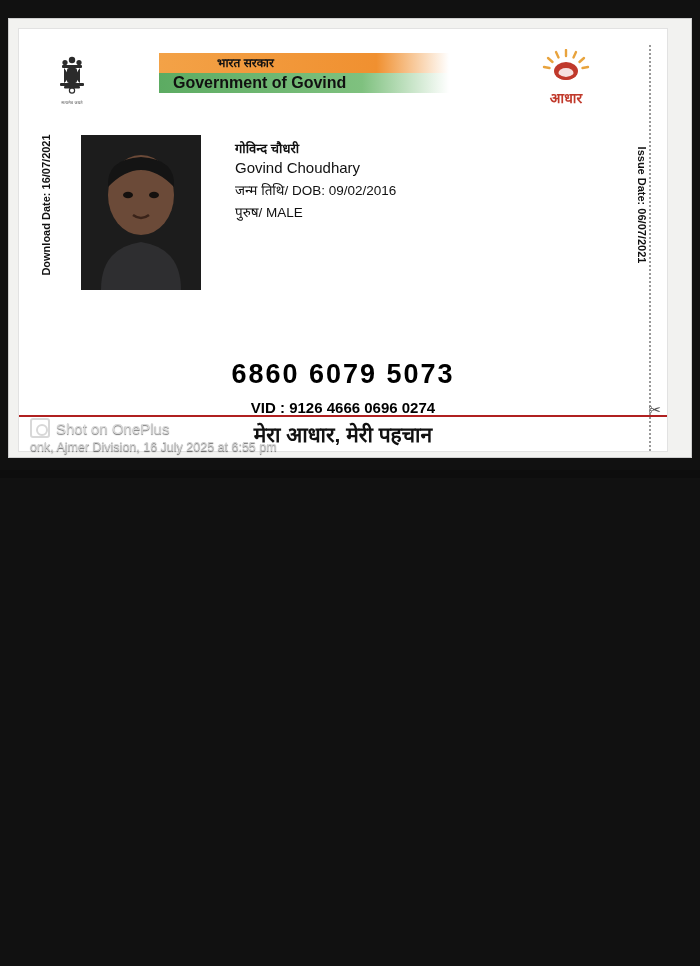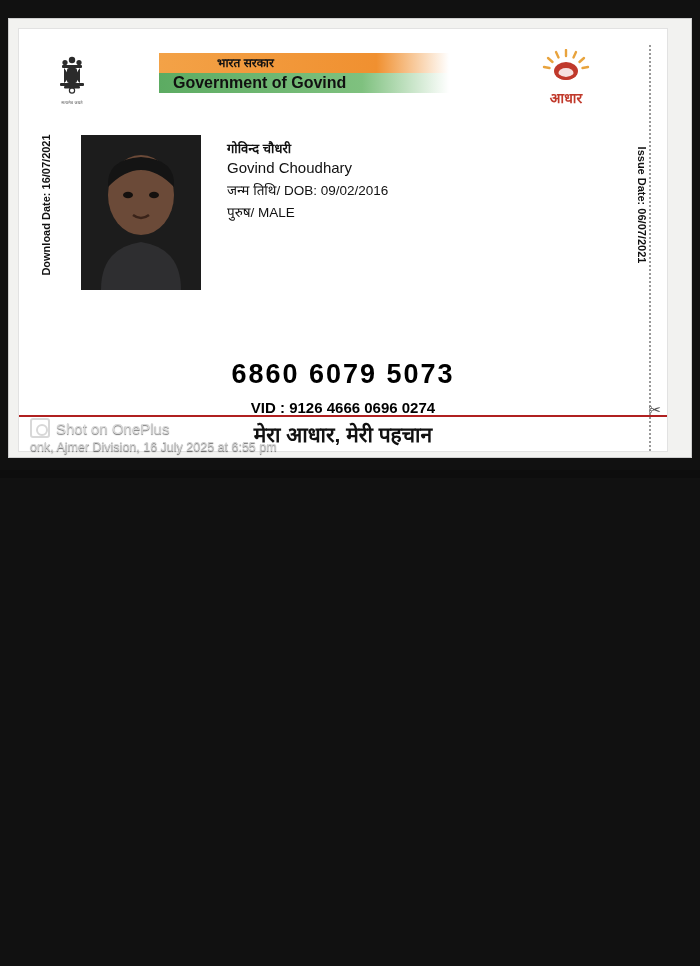--- a/index.html
+++ b/index.html
@@ -122,21 +122,21 @@
     position: absolute;
     left: 62px; top: 106px;
     width: 120px; height: 155px;
     background: #2a2a2a;
     overflow: hidden;
   }
   .photo svg { display:block; }
 
   .details {
     position: absolute;
-    left: 208px; top: 110px;
+    left: 216px; top: 110px;
   }
   .d-hi { font-size: 13px; color: #111; margin-bottom: 2px; font-weight: bold;}
   .d-en { font-size: 15px; color: #111; font-weight: normal; margin-bottom: 5px;}
   .d-line { font-size: 13.5px; color: #111; margin-bottom: 4px; }
 
   .uid {
     position: absolute;
     left: 0; right: 0; top: 330px;
     text-align: center;
     font-size: 27px; font-weight: bold;

